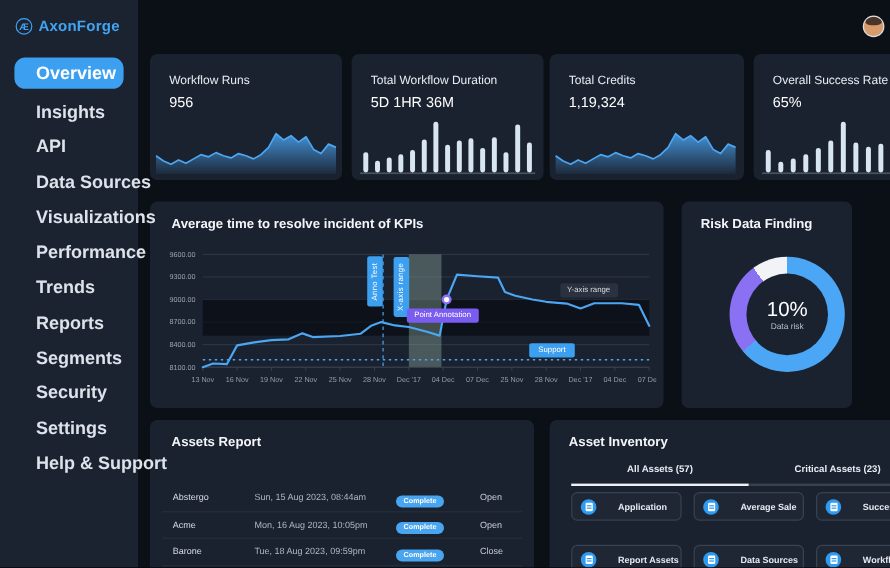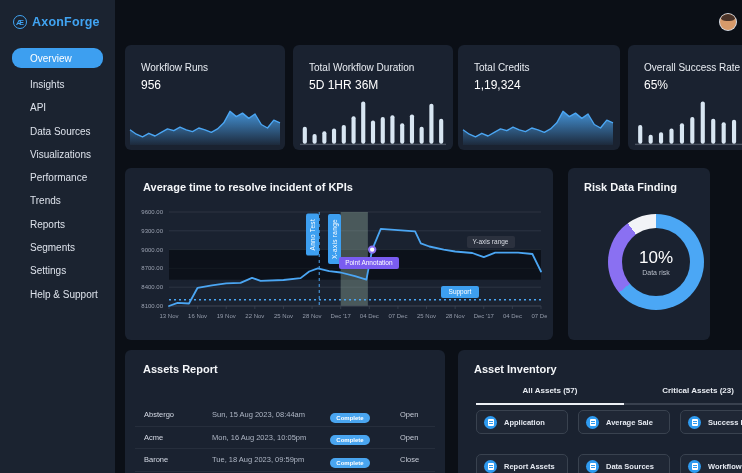--- a/index.html
+++ b/index.html
@@ -15,21 +15,21 @@
   }
   .logo { display:flex; align-items:center; gap:5px; padding:15px 0 0 13px; }
   .logo-icon {
     width:14px; height:14px; border:1.4px solid #41A4F2; border-radius:50%;
     color:#41A4F2; font-size:8px; font-weight:bold; display:flex;
     align-items:center; justify-content:center;
   }
   .logo-text { color:#41A4F2; font-size:12.5px; font-weight:bold; letter-spacing:.2px; }
   .side-nav { margin-top:19px; padding:0 12px; display:flex; flex-direction:column; }
   .nav-item {
-    color:#DDE2EB; font-size:10px; font-weight:400; padding:4px 0 4px 18px;
+    color:#DDE2EB; font-size:15px; font-weight:700; padding:4px 0 4px 18px;
     margin-bottom:4.3px; border-radius:9px; cursor:pointer; white-space:nowrap;
   }
   .nav-item.active { background:#3D9FF0; color:#FFFFFF; padding:4.5px 0 4.5px 18px; margin-bottom:7px; }
   
   .searchbar {
     position:absolute; left:128px; top:13px; width:186px; height:18px;
     background:#1B2330; border:1px solid #242D3C; border-radius:9px;
     display:flex; align-items:center; gap:6px; padding:0 9px;
   }
   .mag { position:relative; width:9px; height:9px; flex:0 0 auto; }
@@ -90,21 +90,21 @@
     font-weight:bold; text-align:center; padding:2px 0; border-radius:7px; }
   .td-details { color:#C6CBD6; font-size:7.5px; }
   
   .inv-card { left:458px; top:350px; width:330px; height:150px; overflow:hidden; }
   .tabs { position:absolute; left:18px; top:36px; width:294px; display:flex; }
   .tab { flex:0 0 148px; text-align:center; color:#E8ECF2; font-size:8px; font-weight:bold;
     padding-bottom:8px; border-bottom:2px solid #39414F; cursor:pointer; }
   .tab.active { border-bottom-color:#EDF0F5; }
   .inv-btn {
     position:absolute; width:92px; height:24px; background:#1F2735; border:1px solid #39424F;
-    border-radius:5px; display:flex; align-items:center; gap:7px; padding-left:7px; cursor:pointer;
+    border-radius:5px; display:flex; align-items:center; gap:18px; padding-left:7px; cursor:pointer;
   }
   .inv-ico { width:13px; height:13px; border-radius:50%; background:#2F9BF0; flex:0 0 auto;
     display:flex; align-items:center; justify-content:center; }
   .doc { position:relative; width:6px; height:7px; background:#FFFFFF; border-radius:1px; }
   .doc::after { content:""; position:absolute; left:1px; top:2px; width:4px; height:1px;
     background:#2F9BF0; box-shadow:0 2px 0 #2F9BF0; }
   .inv-label { color:#E5E9F1; font-size:7.5px; font-weight:600; white-space:nowrap; }
 </style>
 </head>
 <body>
@@ -128,20 +128,21 @@
     <div class="side-nav">
       <div class="nav-item active">Overview</div>
       <div class="nav-item">Insights</div>
       <div class="nav-item">API</div>
       <div class="nav-item">Data Sources</div>
       <div class="nav-item">Visualizations</div>
       <div class="nav-item">Performance</div>
       <div class="nav-item">Trends</div>
       <div class="nav-item">Reports</div>
       <div class="nav-item">Segments</div>
+      <div class="nav-item">Security</div>
       <div class="nav-item">Settings</div>
       <div class="nav-item">Help &amp; Support</div>
     </div>
   </nav>
 
   <div class="avatar"></div>
 
   <div class="card kpi" style="left:125px;width:160px;">
     <div class="kpi-title">Workflow Runs</div>
     <div class="kpi-value">956</div>

